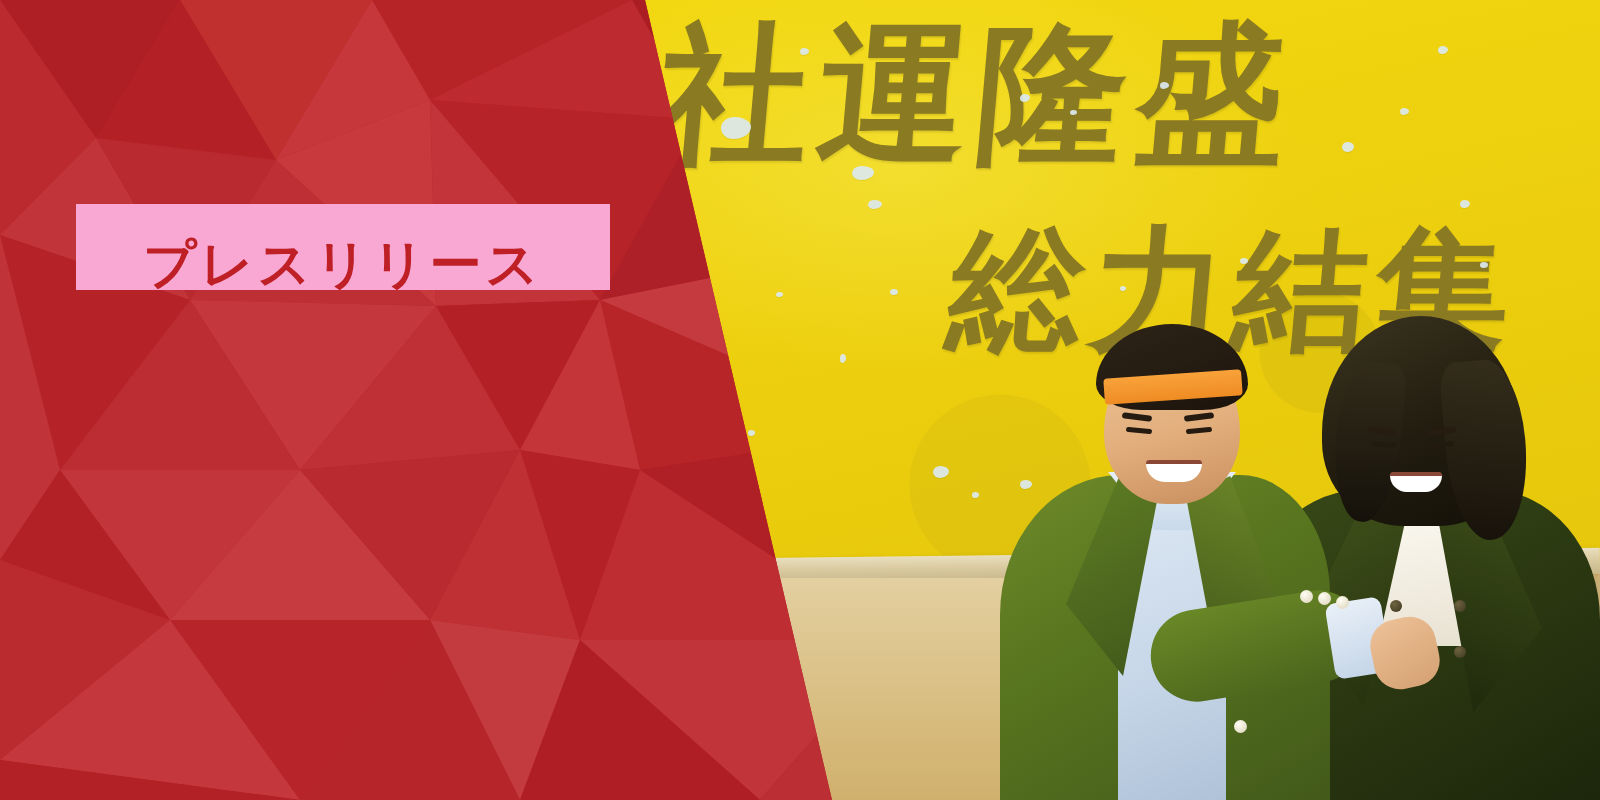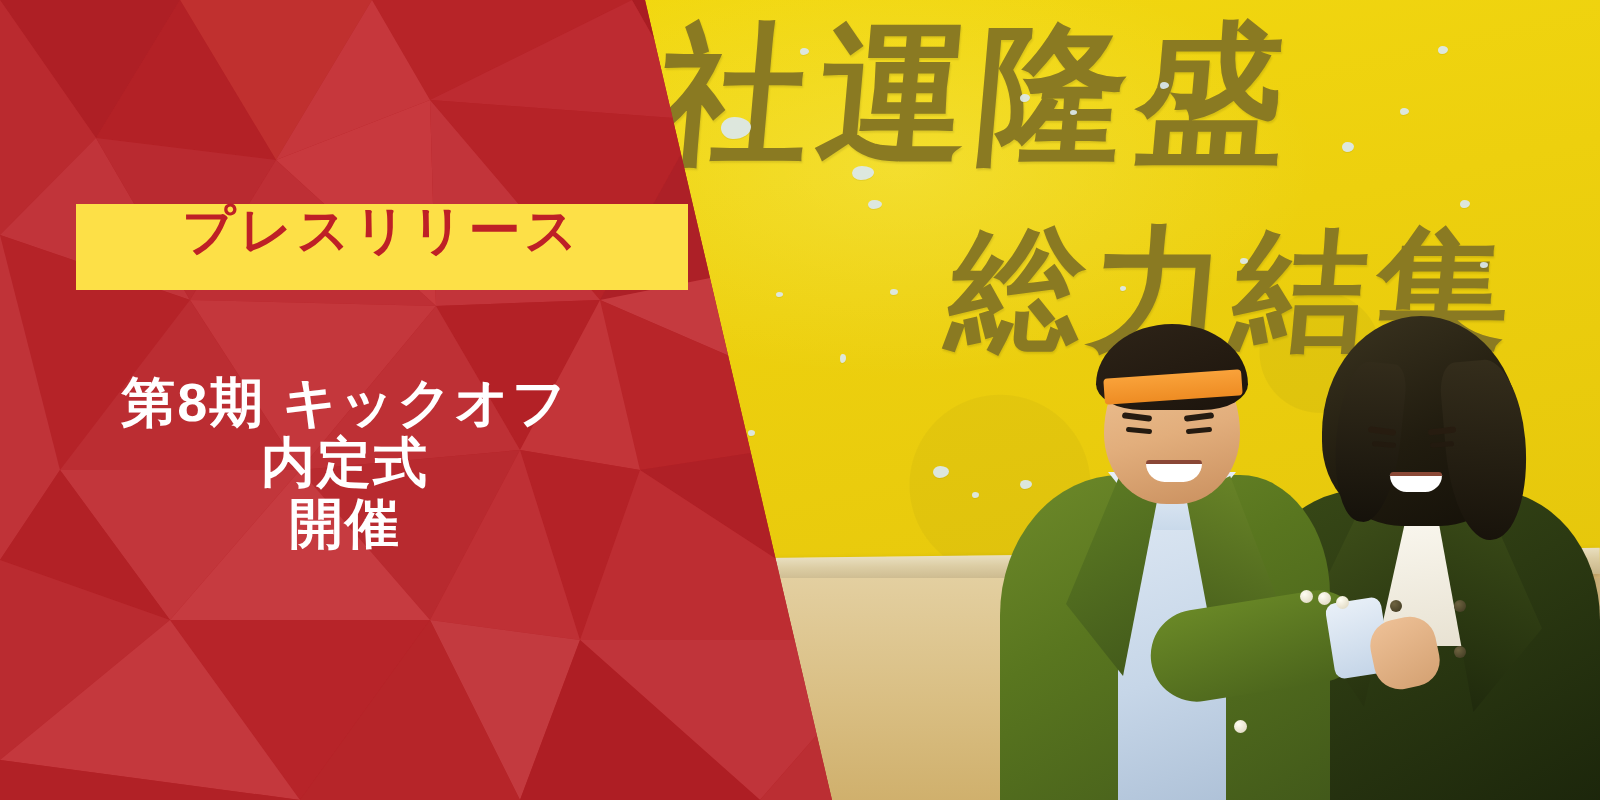--- a/index.html
+++ b/index.html
@@ -157,22 +157,22 @@
   
   #redpanel{
     position:absolute; left:0; top:0; width:900px; height:800px;
     clip-path:polygon(0 0, 645px 0, 832px 800px, 0 800px);
     background:#B52328; overflow:hidden;
   }
   #poly{ position:absolute; left:0; top:0; width:900px; height:800px; }
 
   
   #badge{
-    position:absolute; left:76px; top:204px; width:612px; height:86px;
-    background:#fde047; display:flex; align-items:flex-start; justify-content:center;
+    position:absolute; left:76px; top:204px; width:534px; height:86px;
+    background:#f9a8d4; display:flex; align-items:flex-end; justify-content:center;
   }
   #badge-text{
     color:#BE2026; font-size:52px; font-weight:700; letter-spacing:4px;
     line-height:1; white-space:nowrap;
   }
   #headline{
     position:absolute; left:40px; top:372px; width:610px; text-align:center;
     color:#FFFFFF; font-weight:700; line-height:1.12; letter-spacing:2px;
   }
   #hl1{ font-size:54px; white-space:nowrap; }
@@ -312,19 +312,14 @@
         <polygon points="580,640 900,640 760,800" fill="#C0343A"></polygon>
         <polygon points="520,800 580,640 760,800" fill="#AE1E24"></polygon>
         <polygon points="760,800 900,640 900,800" fill="#BB2E33"></polygon>
       </svg>
   </div>
 
   <div id="badge">
     <span id="badge-text">プレスリリース</span>
   </div>
 
-  <div id="headline">
-    <div id="hl1">第8期 キックオフ</div>
-    <div id="hl2">内定式</div>
-    <div id="hl3">開催</div>
-  </div>
 
 </div>
 
 </body></html>

